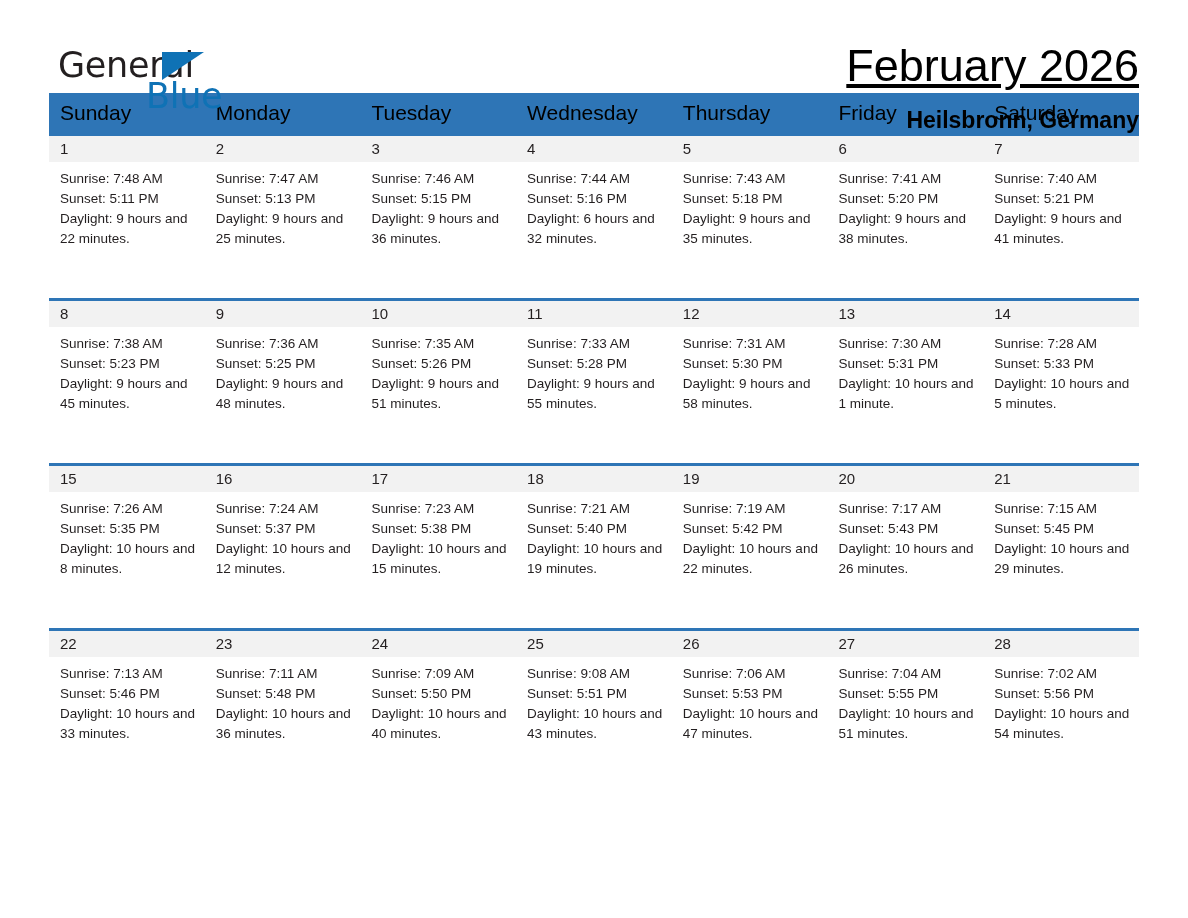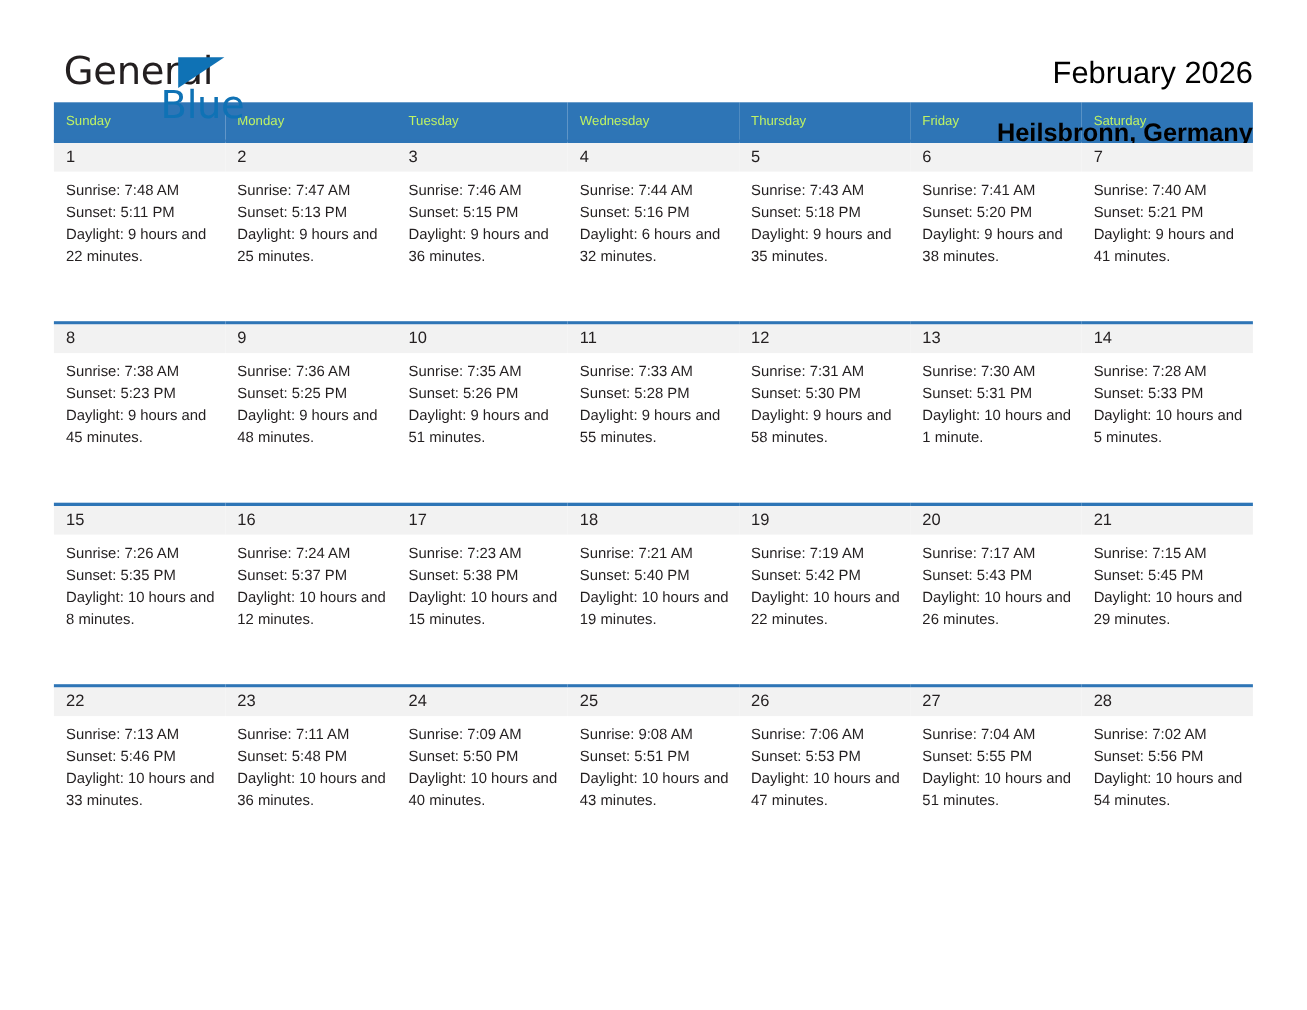--- a/index.html
+++ b/index.html
@@ -70,46 +70,47 @@
     margin-left: 10px;
   }
 
   .titles {
     position: absolute;
     right: 0px;
     top: 40px;
     text-align: right;
   }
   .title-month {
-    font-size: 28px;
+    font-size: 45px;
     line-height: 52px;
     color: #000000;
     font-weight: 400;
     white-space: nowrap;
+    text-decoration: underline;
   }
   .title-location {
     margin-top: 14px;
     font-size: 23px;
     line-height: 28px;
     color: #000000;
     font-weight: 700;
     white-space: nowrap;
   }
 
   
   .calendar {
     width: 1090px;
     border-collapse: collapse;
     table-layout: fixed;
   }
 
   .calendar thead th {
     background: #2e75b6;
-    color: #bef264;
-    font-size: 12px;
+    color: #000000;
+    font-size: 21px;
     font-weight: 400;
     text-align: left;
     padding: 8px 0 8px 11px;
     height: 18px;
     vertical-align: middle;
     border: 0;
   }
 
   .calendar tbody td {
     vertical-align: top;

